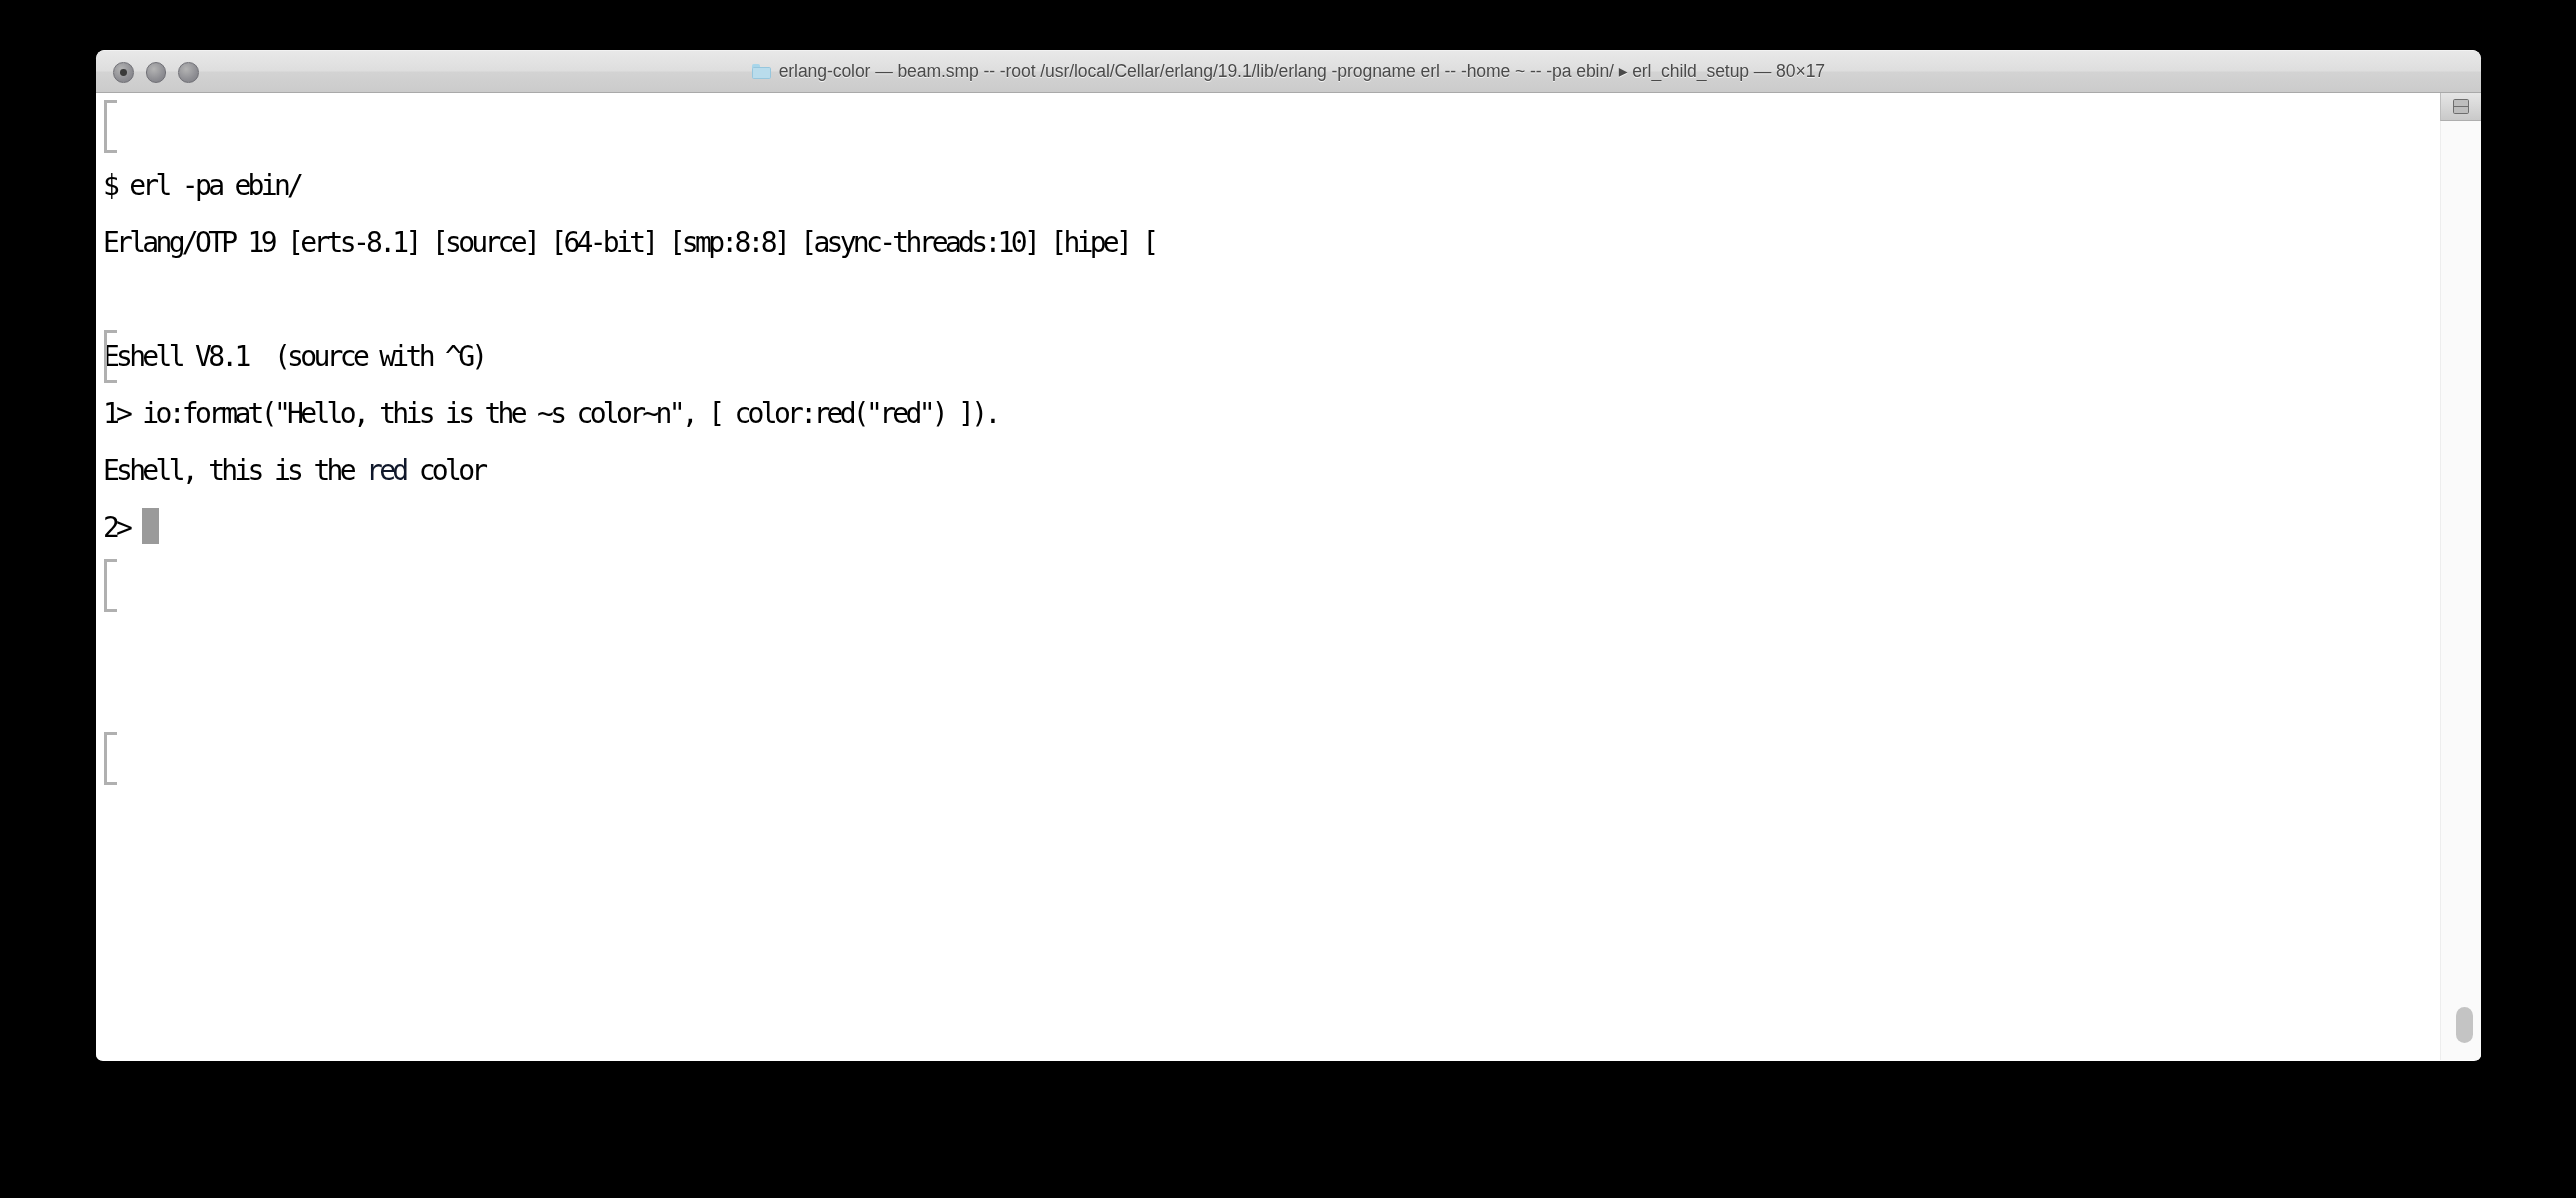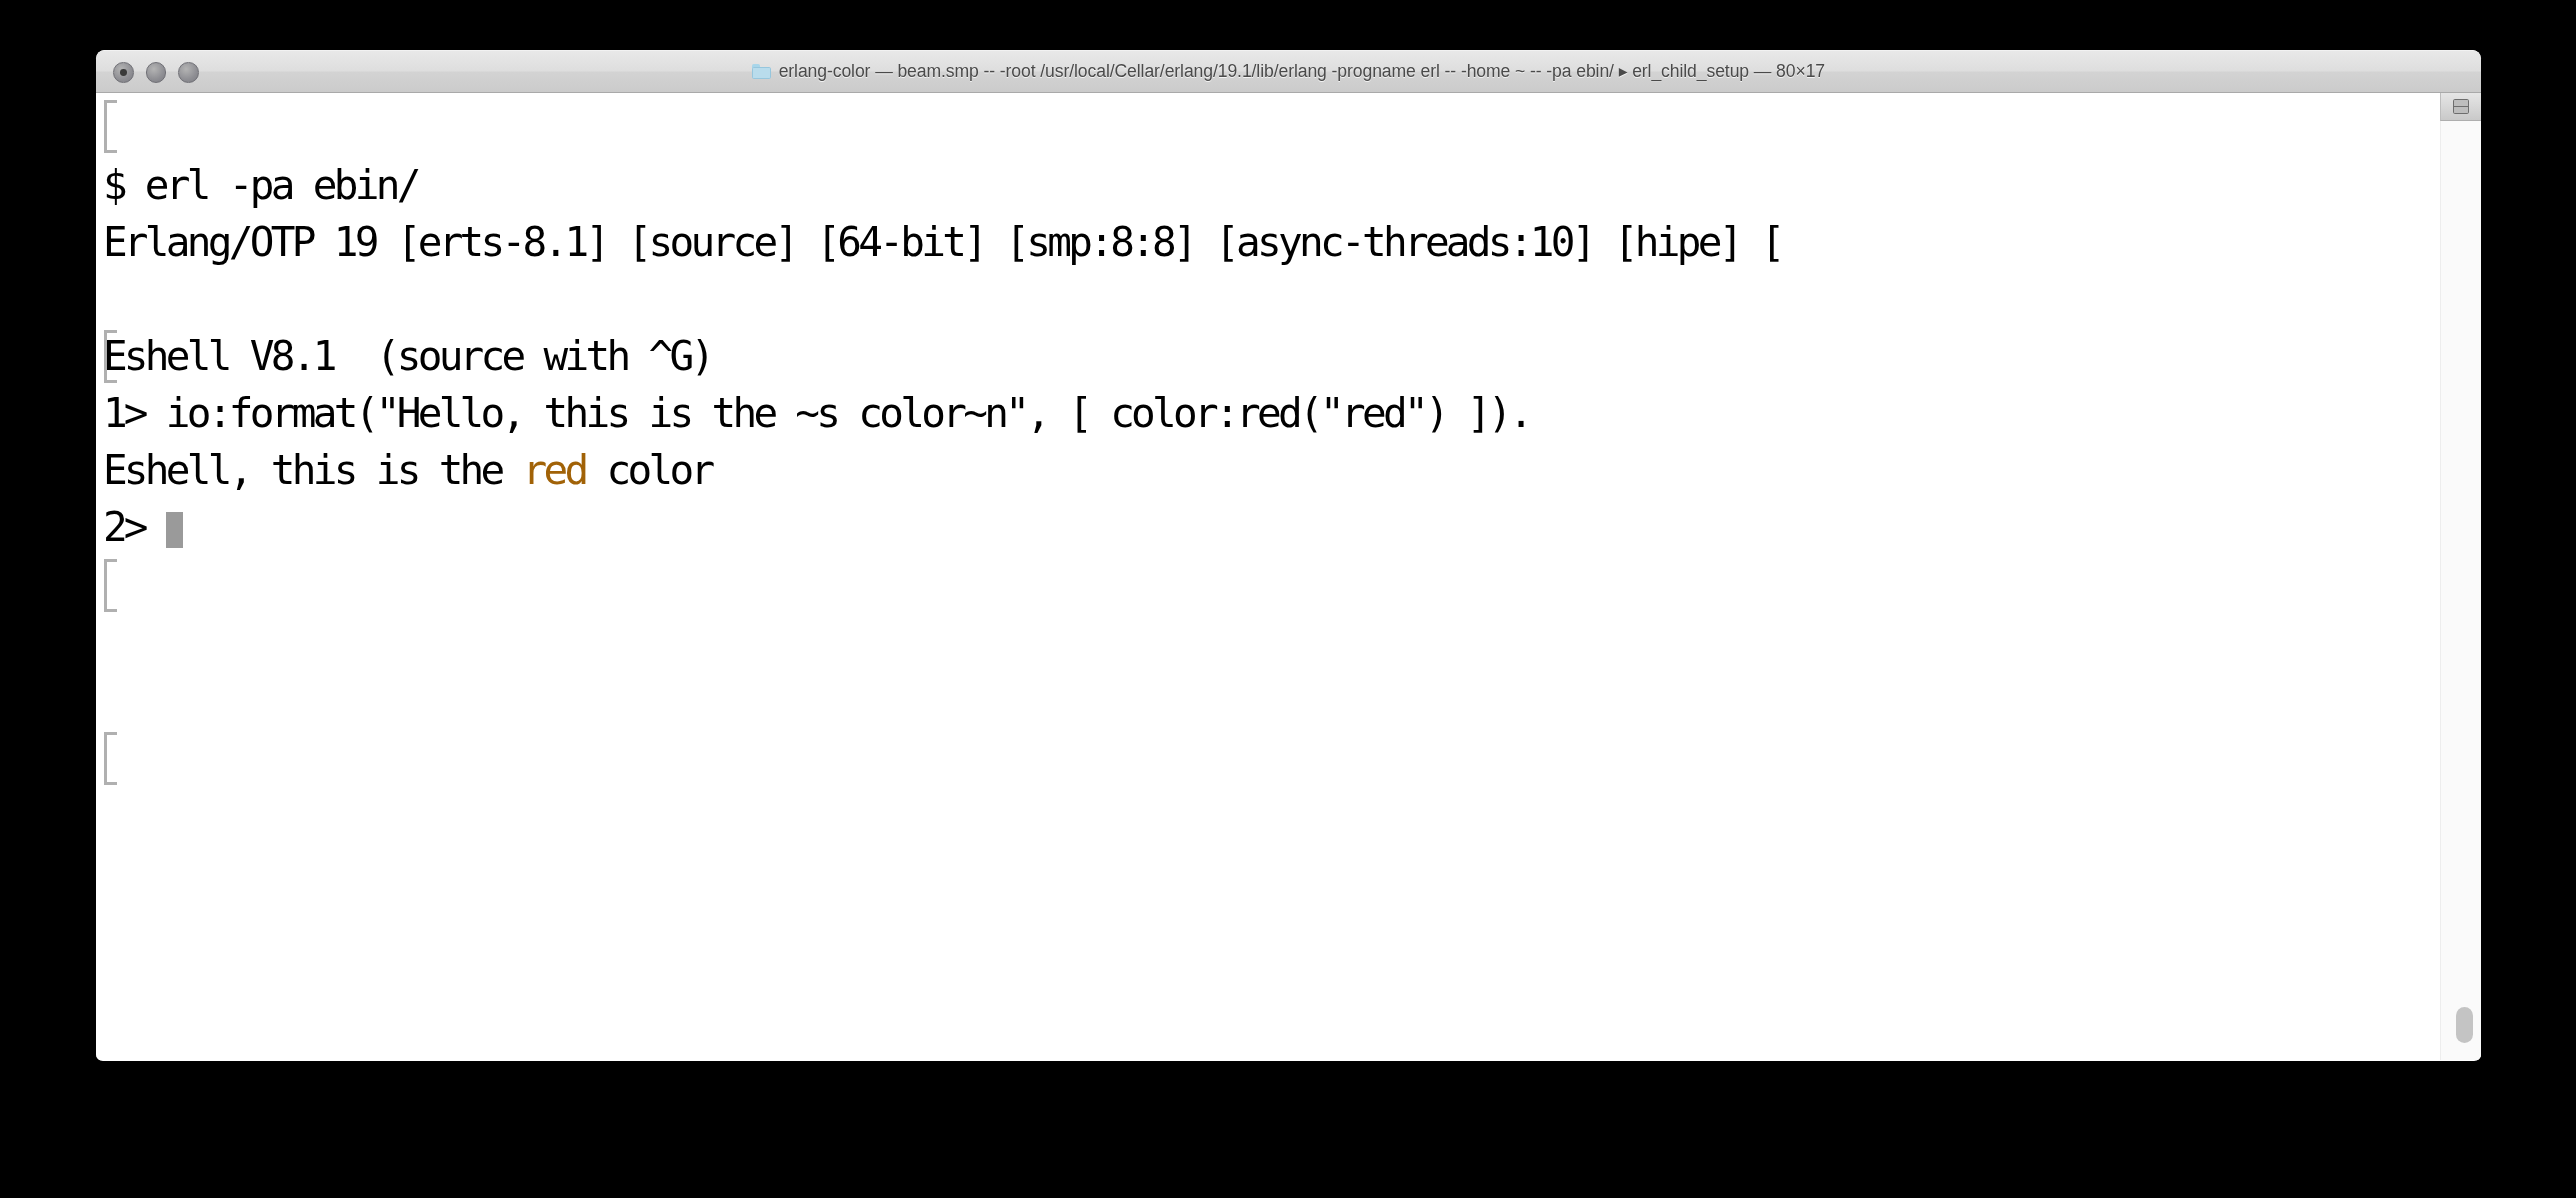--- a/index.html
+++ b/index.html
@@ -119,31 +119,31 @@
     position: absolute;
     left: 0; top: 0;
     width: 2344px;
     height: 967px;
     padding: 6.9px 0 0 0;
     overflow: hidden;
   }
 
   .term-line {
     font-family: "DejaVu Sans Mono", "Liberation Mono", monospace;
-    font-size: 41px;
+    font-size: 28px;
     line-height: 57px;
     color: #000000;
     white-space: pre;
     padding-left: 6.9px;
     letter-spacing: -3.7px;
     height: 57px;
   }
   .term-line.blank { color: transparent; }
 
-  .red { color: #a16207; }
+  .red { color: #0f172a; }
 
   .cursor-block {
     display: inline-block;
     width: 17px;
     height: 36px;
     background: #9a9a9a;
     vertical-align: -6.9px;
     margin-left: 0px;
   }
 

